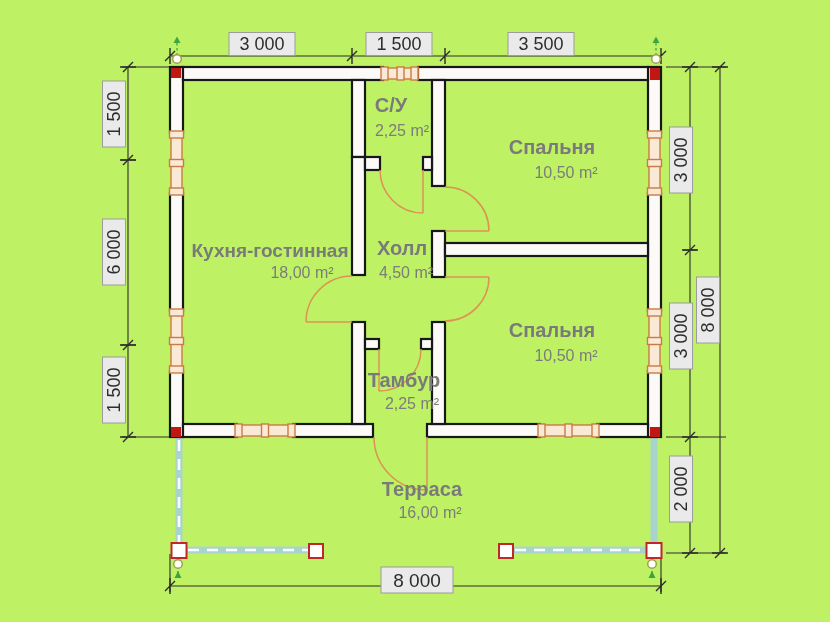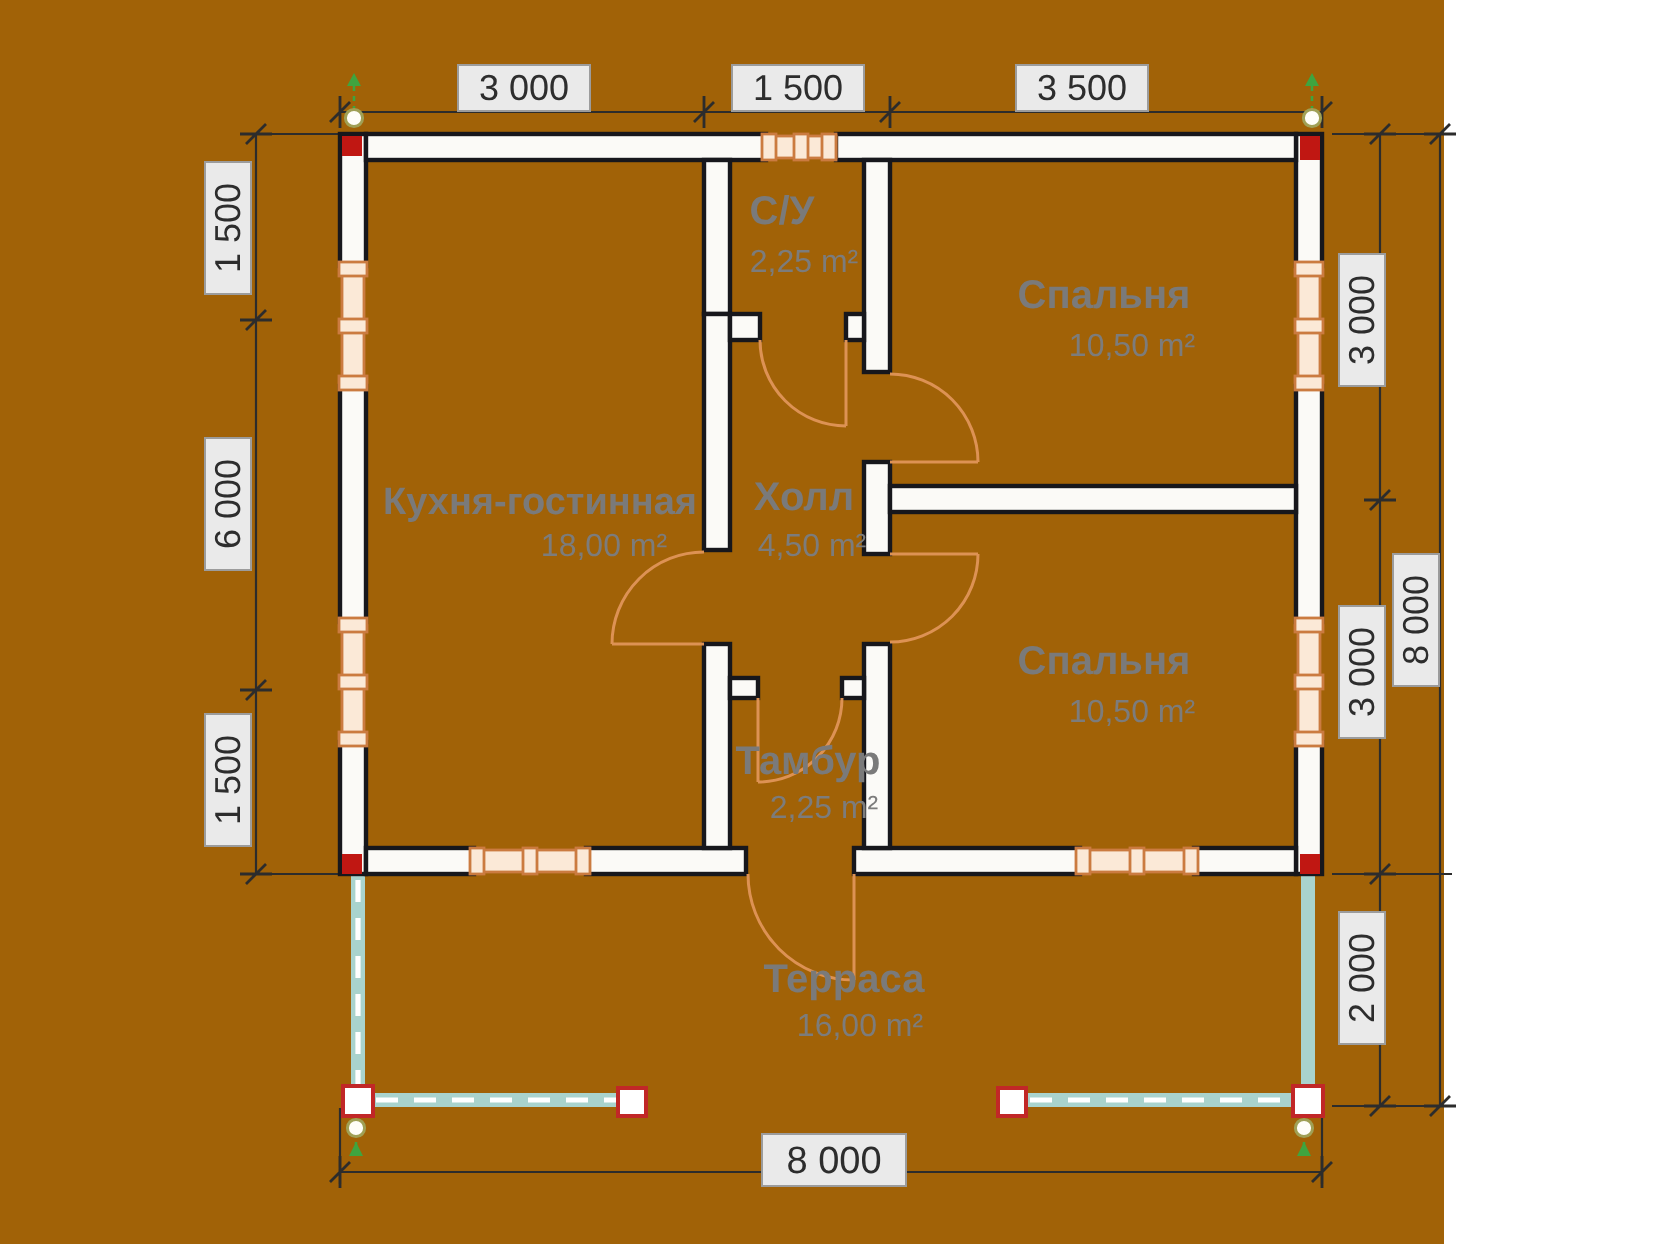--- a/index.html
+++ b/index.html
@@ -1,16 +1,16 @@
 <!DOCTYPE html>
 <html><head>
 <meta charset="utf-8">
 <style>
   html,body{margin:0;padding:0;background:#ffffff;width:830px;height:622px;overflow:hidden;}
-  .stage{position:relative;width:722px;height:622px;background:#a16207;font-family:"Liberation Sans",sans-serif;}
+  .stage{position:relative;width:830px;height:622px;background:#bef264;font-family:"Liberation Sans",sans-serif;}
   svg{position:absolute;left:0;top:0;}
   .dimline{stroke:#2c2c2c;stroke-width:1.1;fill:none;}
   .tick{stroke:#2c2c2c;stroke-width:1.4;fill:none;}
   .dimbox{fill:#eaeaea;stroke:#9c9c9c;stroke-width:1;}
   .dimtext{font:18px "Liberation Sans",sans-serif;fill:#2d2d2d;text-anchor:middle;}
   .dimtext-big{font:19px "Liberation Sans",sans-serif;fill:#2d2d2d;text-anchor:middle;}
   .wall{fill:#fbfaf7;stroke:#17171c;stroke-width:2.2;}
   .win{fill:#fbe9d7;stroke:#cb7b40;stroke-width:1.4;}
   .door{fill:none;stroke:#dd9254;stroke-width:1.5;}
   .teal{stroke:#a9d3cd;stroke-width:7;fill:none;}

